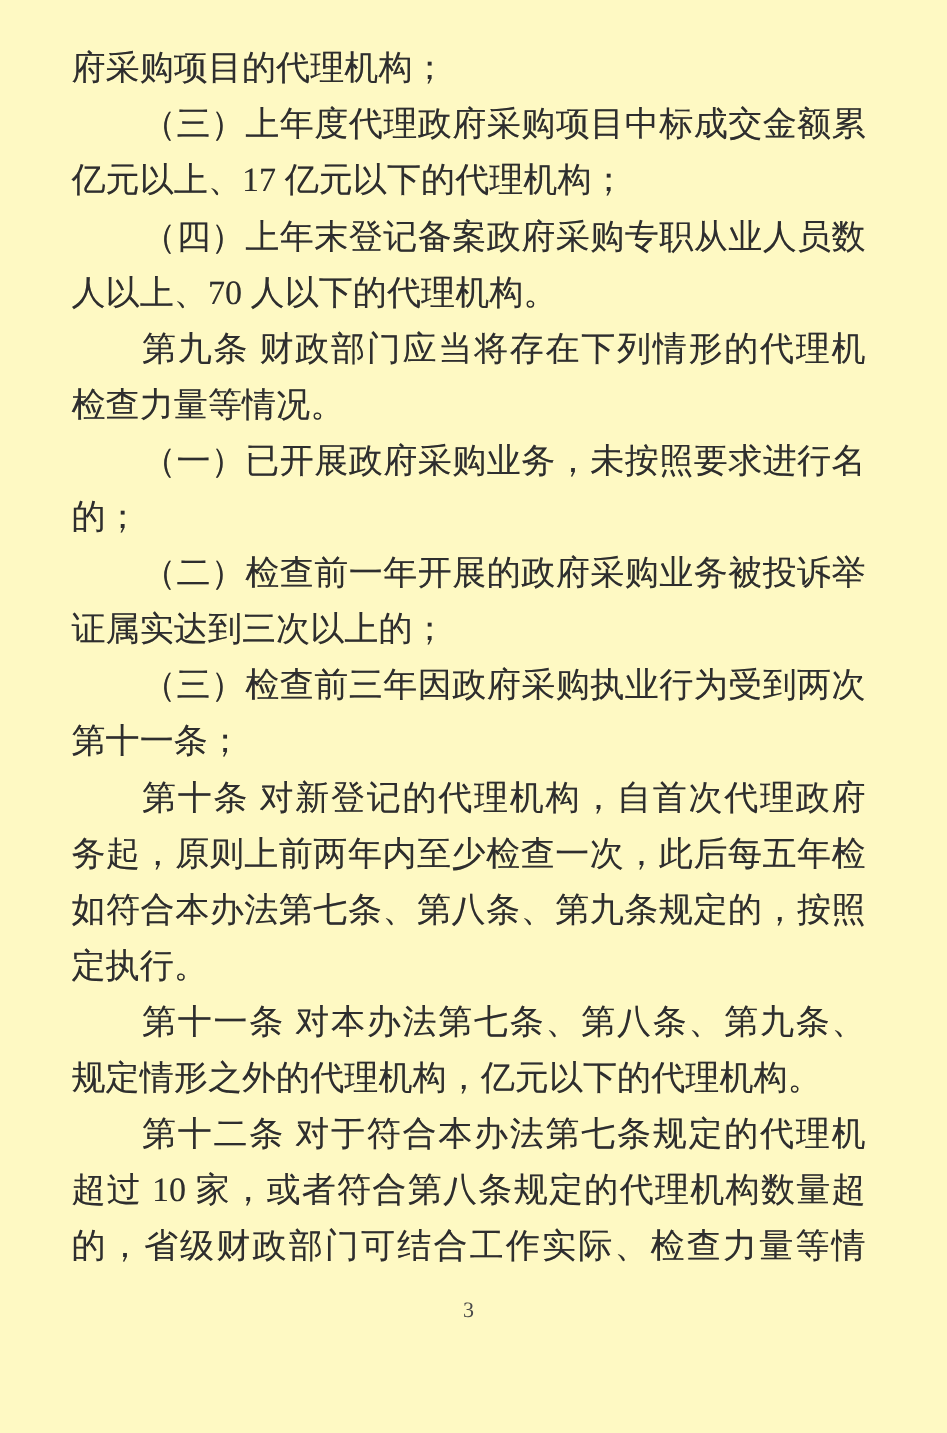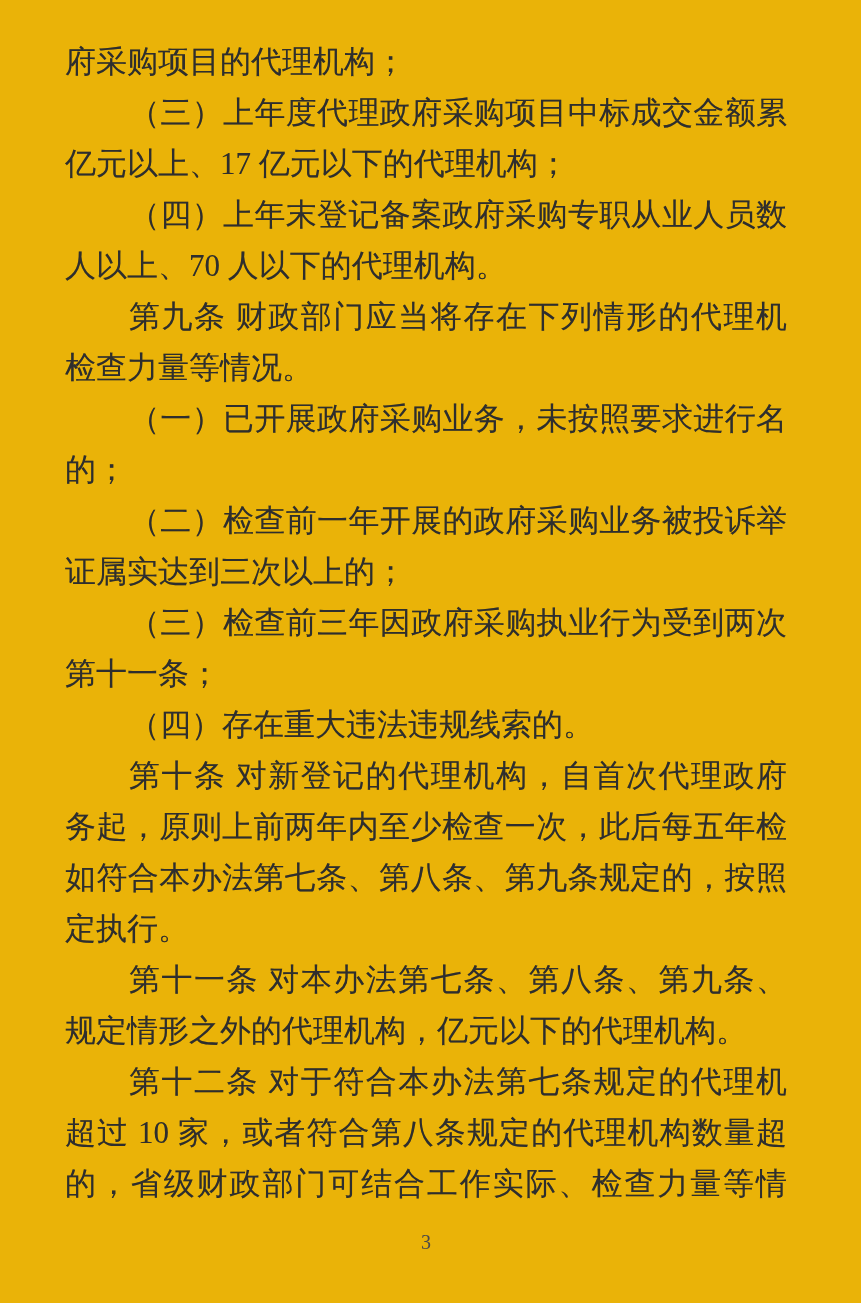--- a/index.html
+++ b/index.html
@@ -11,21 +11,21 @@
     width: 861px;
     height: 1303px;
     overflow: hidden;
     font-family: "Liberation Serif", "DejaVu Serif", serif;
   }
   .page {
     box-sizing: border-box;
     width: 861px;
     height: 1303px;
     padding: 36px 74px 0 65px;
-    background: #eab308;
+    background: #fef9c3;
   }
   .ln {
     margin: 0;
     height: 51px;
     line-height: 51px;
     font-size: 31px;
     color: #2e2e2e;
     white-space: nowrap;
     text-shadow: 0 0 0.6px rgba(40,40,40,0.35);
   }
@@ -56,21 +56,20 @@
   <p class="ln ind just">（四）上年末登记备案政府采购专职从业人员数量为 30</p>
   <p class="ln">人以上、70 人以下的代理机构。</p>
   <p class="ln ind just">第九条 财政部门应当将存在下列情形的代理机构列为</p>
   <p class="ln">检查力量等情况。</p>
   <p class="ln ind just">（一）已开展政府采购业务，未按照要求进行名录登记</p>
   <p class="ln">的；</p>
   <p class="ln ind just">（二）检查前一年开展的政府采购业务被投诉举报且查</p>
   <p class="ln">证属实达到三次以上的；</p>
   <p class="ln ind just">（三）检查前三年因政府采购执业行为受到两次以上行</p>
   <p class="ln">第十一条；</p>
-  <p class="ln ind">（四）存在重大违法违规线索的。</p>
   <p class="ln ind just">第十条 对新登记的代理机构，自首次代理政府采购业</p>
   <p class="ln just">务起，原则上前两年内至少检查一次，此后每五年检查一次，</p>
   <p class="ln just">如符合本办法第七条、第八条、第九条规定的，按照前述规</p>
   <p class="ln">定执行。</p>
   <p class="ln ind just">第十一条 对本办法第七条、第八条、第九条、第十条</p>
   <p class="ln">规定情形之外的代理机构，亿元以下的代理机构。</p>
   <p class="ln ind just">第十二条 对于符合本办法第七条规定的代理机构数量</p>
   <p class="ln just">超过 10 家，或者符合第八条规定的代理机构数量超过 30 家</p>
   <p class="ln just">的，省级财政部门可结合工作实际、检查力量等情况，统筹</p>
   <div class="pagenum">3</div>

